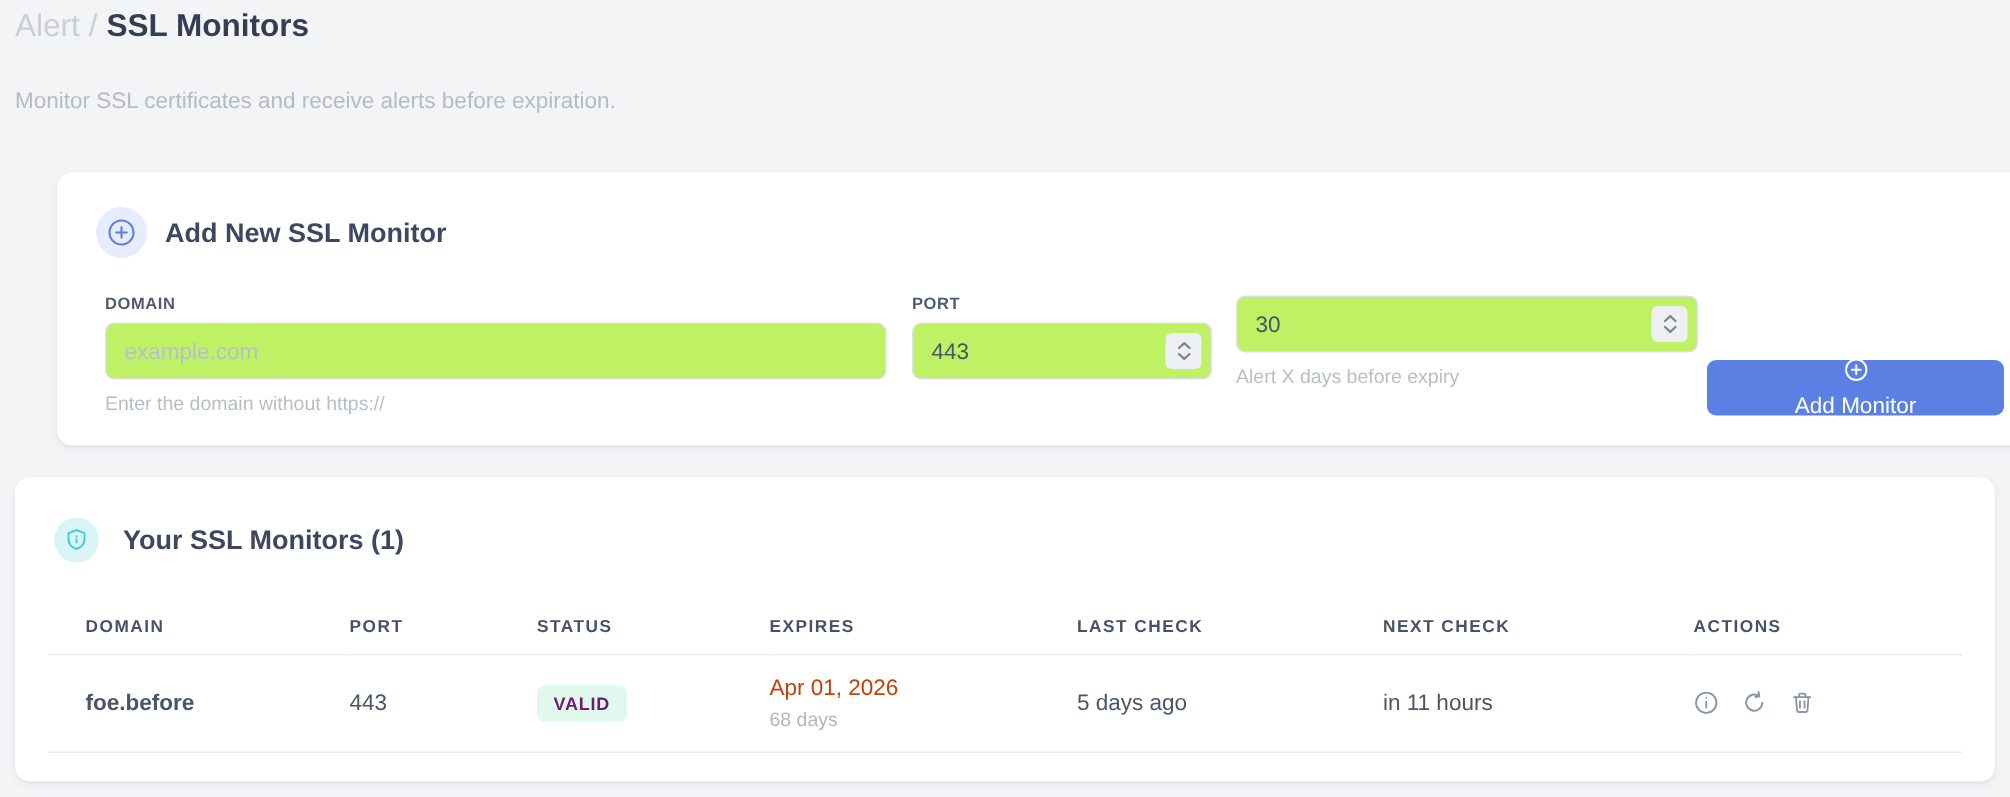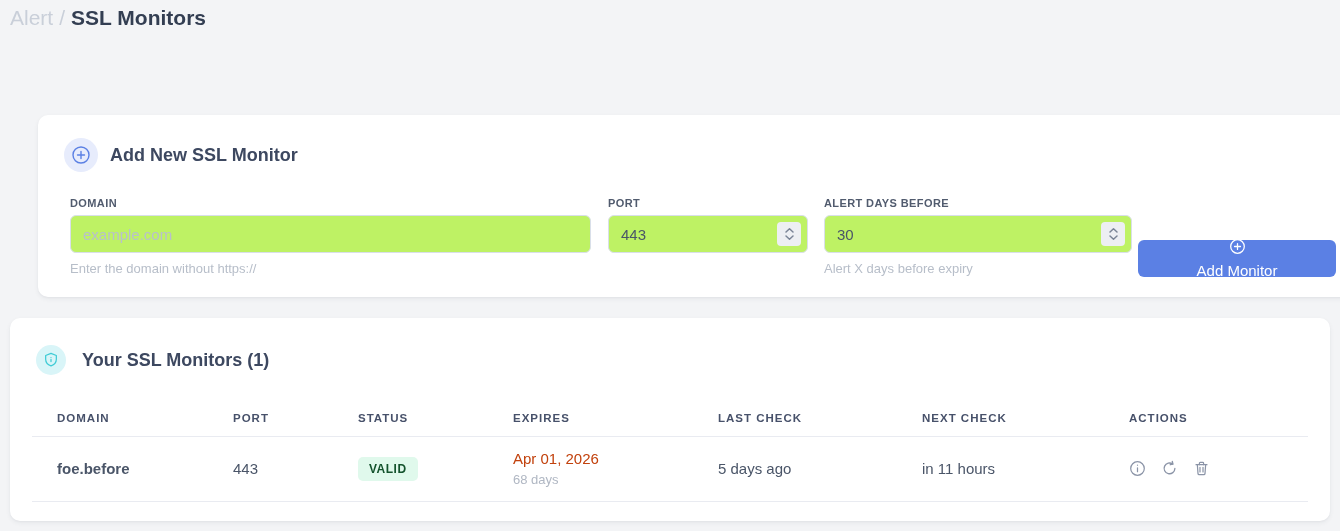--- a/index.html
+++ b/index.html
@@ -66,40 +66,41 @@
   table.monitors { position: absolute; left: 22px; top: 82px; width: 1276px; border-collapse: collapse; table-layout: fixed; }
   .monitors th {
     height: 36px; text-align: left; vertical-align: middle;
     font-size: 11.5px; font-weight: 700; letter-spacing: 1px; color: #47516a;
     border-bottom: 1px solid #e9ebf1;
   }
   .monitors td { height: 65px; vertical-align: middle; border-bottom: 1px solid #e9ebf1; font-size: 15px; color: #4a5568; }
   .monitors th:first-child, .monitors td:first-child { padding-left: 25px; }
   .cell-domain { font-weight: 700; color: #3d4860; }
   .badge-status {
-    display: inline-block; background: #e0f9ec; color: #14532d;
+    display: inline-block; background: #e0f9ec; color: #701a75;
     font-size: 12px; font-weight: 700; letter-spacing: 0.5px;
     padding: 5px 11px; border-radius: 5px;
   }
   .expires-date { font-size: 15px; color: #c2410c; line-height: 1.2; }
   .expires-days { font-size: 13px; color: #b0b7c3; margin-top: 4px; }
   .cell-last { font-size: 14px; color: #4a5568; }
   .cell-next { font-size: 14px; color: #4b82e8; }
   .actions { display: flex; align-items: center; gap: 15px; }
   .icon-btn { background: none; border: none; padding: 0; cursor: pointer; display: flex; align-items: center; }
   svg { display: block; }
 </style>
 </head>
 <body>
 
 <div class="page">
 
   <div class="breadcrumb">
     <span class="crumb-muted">Alert</span><span class="crumb-sep">/</span><span class="crumb-current">SSL Monitors</span>
   </div>
+  <div class="page-subtitle">Monitor SSL certificates and receive alerts before expiration.</div>
 
   <div class="card card-add">
     <div class="icon-badge badge-add">
       <svg width="20" height="20" viewBox="0 0 20 20" fill="none" stroke="#5b80e4" stroke-width="1.4" stroke-linecap="round">
         <circle cx="10" cy="10" r="8"></circle>
           <path d="M10 6.5v7M6.5 10h7"></path>
       </svg>
     </div>
     <div class="card-title title-add">Add New SSL Monitor</div>
 
@@ -116,21 +117,20 @@
         <div class="spinner">
           <svg width="11" height="14" viewBox="0 0 11 14" fill="none" stroke="#7a8496" stroke-width="1.5" stroke-linecap="round" stroke-linejoin="round">
             <polyline points="2,5 5.5,1.8 9,5"></polyline>
               <polyline points="2,9 5.5,12.2 9,9"></polyline>
           </svg>
         </div>
       </div>
     </div>
 
     <div class="field field-alert">
-      <label class="field-label">ALERT DAYS BEFORE</label>
       <div class="num-wrap">
         <input class="text-input" type="text" value="30" style="">
         <div class="spinner">
           <svg width="11" height="14" viewBox="0 0 11 14" fill="none" stroke="#7a8496" stroke-width="1.5" stroke-linecap="round" stroke-linejoin="round">
             <polyline points="2,5 5.5,1.8 9,5"></polyline>
               <polyline points="2,9 5.5,12.2 9,9"></polyline>
           </svg>
         </div>
       </div>
       <div class="field-helper">Alert X days before expiry</div>

